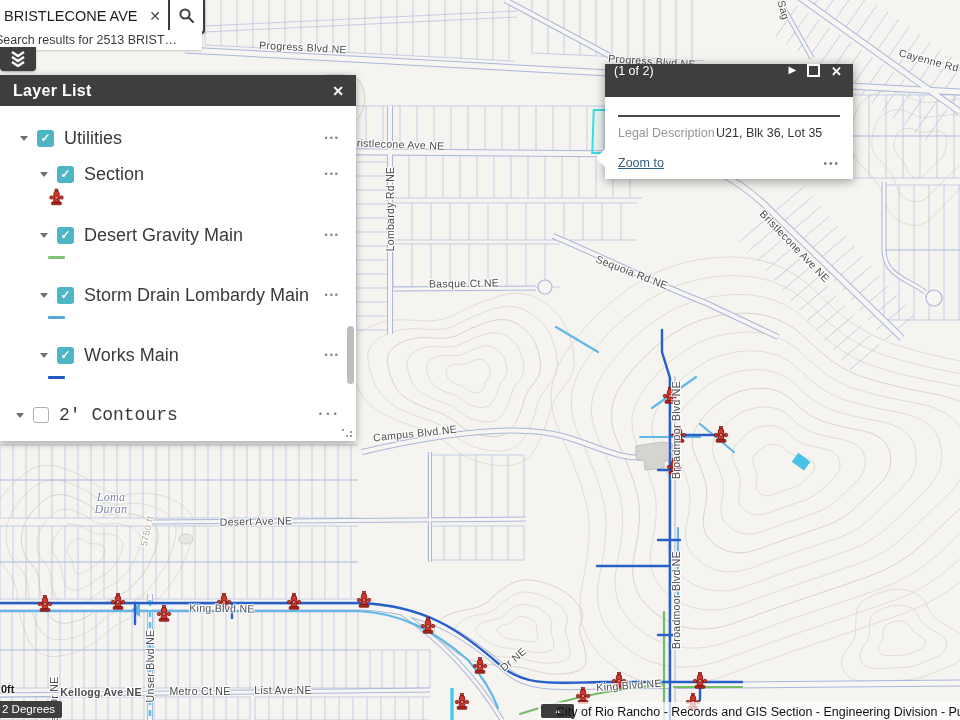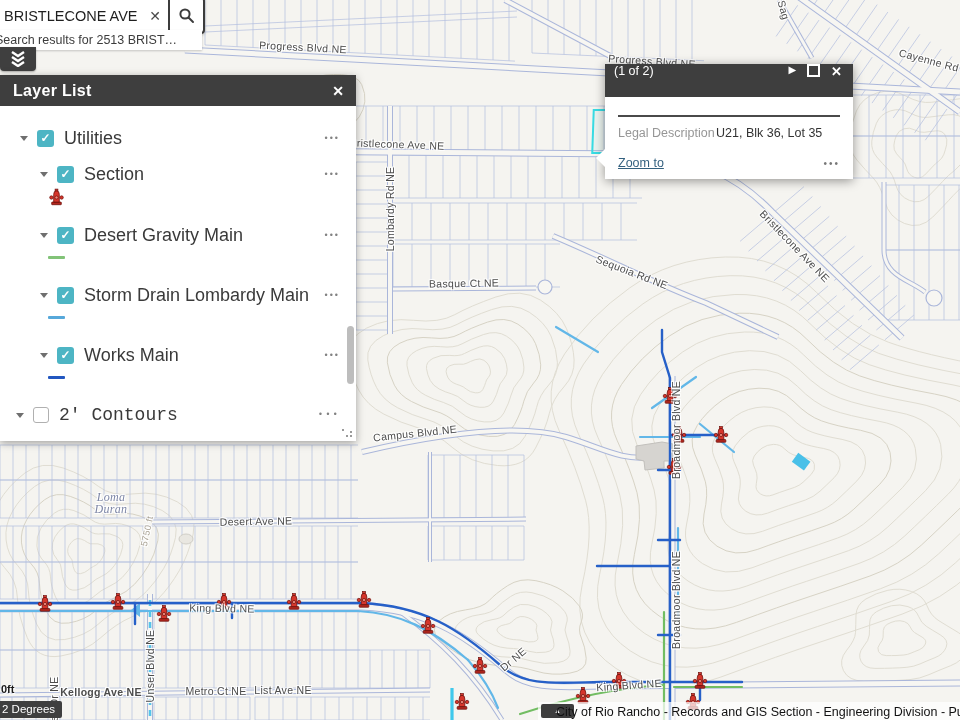--- a/index.html
+++ b/index.html
@@ -226,21 +226,21 @@
     <div class="mlab" style="left: 795px; top: 246px; --r: 46deg;">Bristlecone Ave NE</div>
     <div class="mlab" style="left: 390px; top: 209px; --r: -90deg;">Lombardy Rd NE</div>
     <div class="mlab" style="left: 632px; top: 272px; --r: 21deg;">Sequoia Rd NE</div>
     <div class="mlab" style="left: 464px; top: 283px; --r: -1deg;">Basque Ct NE</div>
     <div class="mlab" style="left: 415px; top: 433px; --r: -6deg;">Campus Blvd NE</div>
     <div class="mlab" style="left: 256px; top: 521px; --r: -1deg;">Desert Ave NE</div>
     <div class="mlab" style="left: 222px; top: 608px; --r: 1deg;">King Blvd NE</div>
     <div class="mlab" style="left: 150px; top: 666px; --r: -90deg;">Unser Blvd NE</div>
     <div class="mlab" style="left: 54px; top: 699px; --r: -90deg;">ey Dr NE</div>
     <div class="mlab" style="left: 101px; top: 692px; font-weight: bold; --r: 0deg;">Kellogg Ave NE</div>
-    <div class="mlab" style="left: 216px; top: 691px; --r: 0deg;">Metro Ct NE</div>
+    <div class="mlab" style="left: 200px; top: 691px; --r: 0deg;">Metro Ct NE</div>
     <div class="mlab" style="left: 283px; top: 690px; --r: 0deg;">List Ave NE</div>
     <div class="mlab" style="left: 629px; top: 685px; --r: -4deg;">King Blvd NE</div>
     <div class="mlab" style="left: 513px; top: 659px; --r: -40deg;">Dr NE</div>
     <div class="mlab" style="left: 676px; top: 600px; --r: -90deg;">Broadmoor Blvd NE</div>
     <div class="mlab" style="left: 676px; top: 430px; --r: -90deg;">Broadmoor Blvd NE</div>
     <div class="mlab place" style="left: 63px; top: 503px;">Loma<br>Duran</div>
     <div class="mlab contour" style="left: 147px; top: 531px; --r: -78deg;">5750 ft</div>
   </div>
 <div id="parcel-highlight"></div>
 

